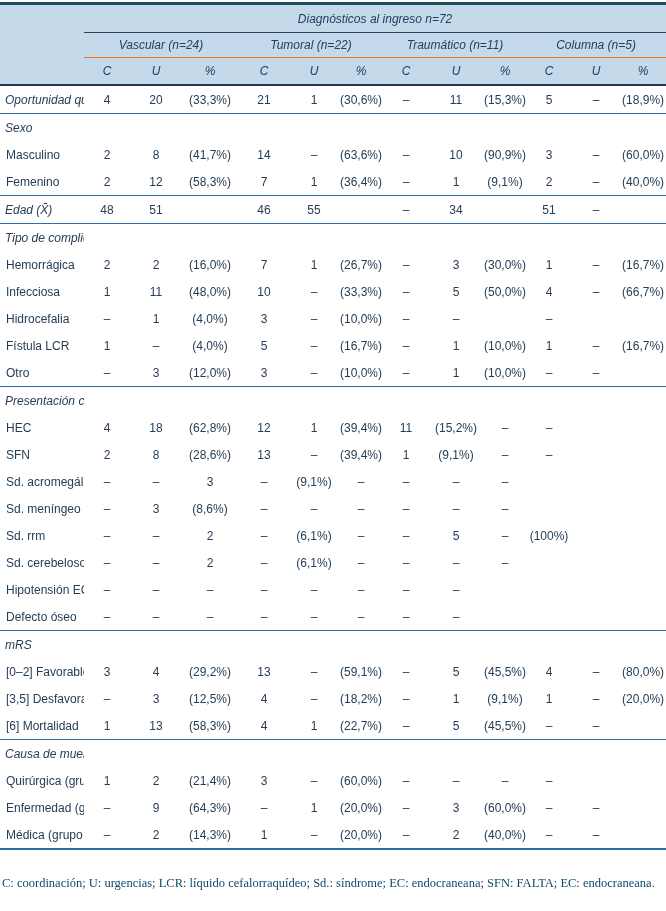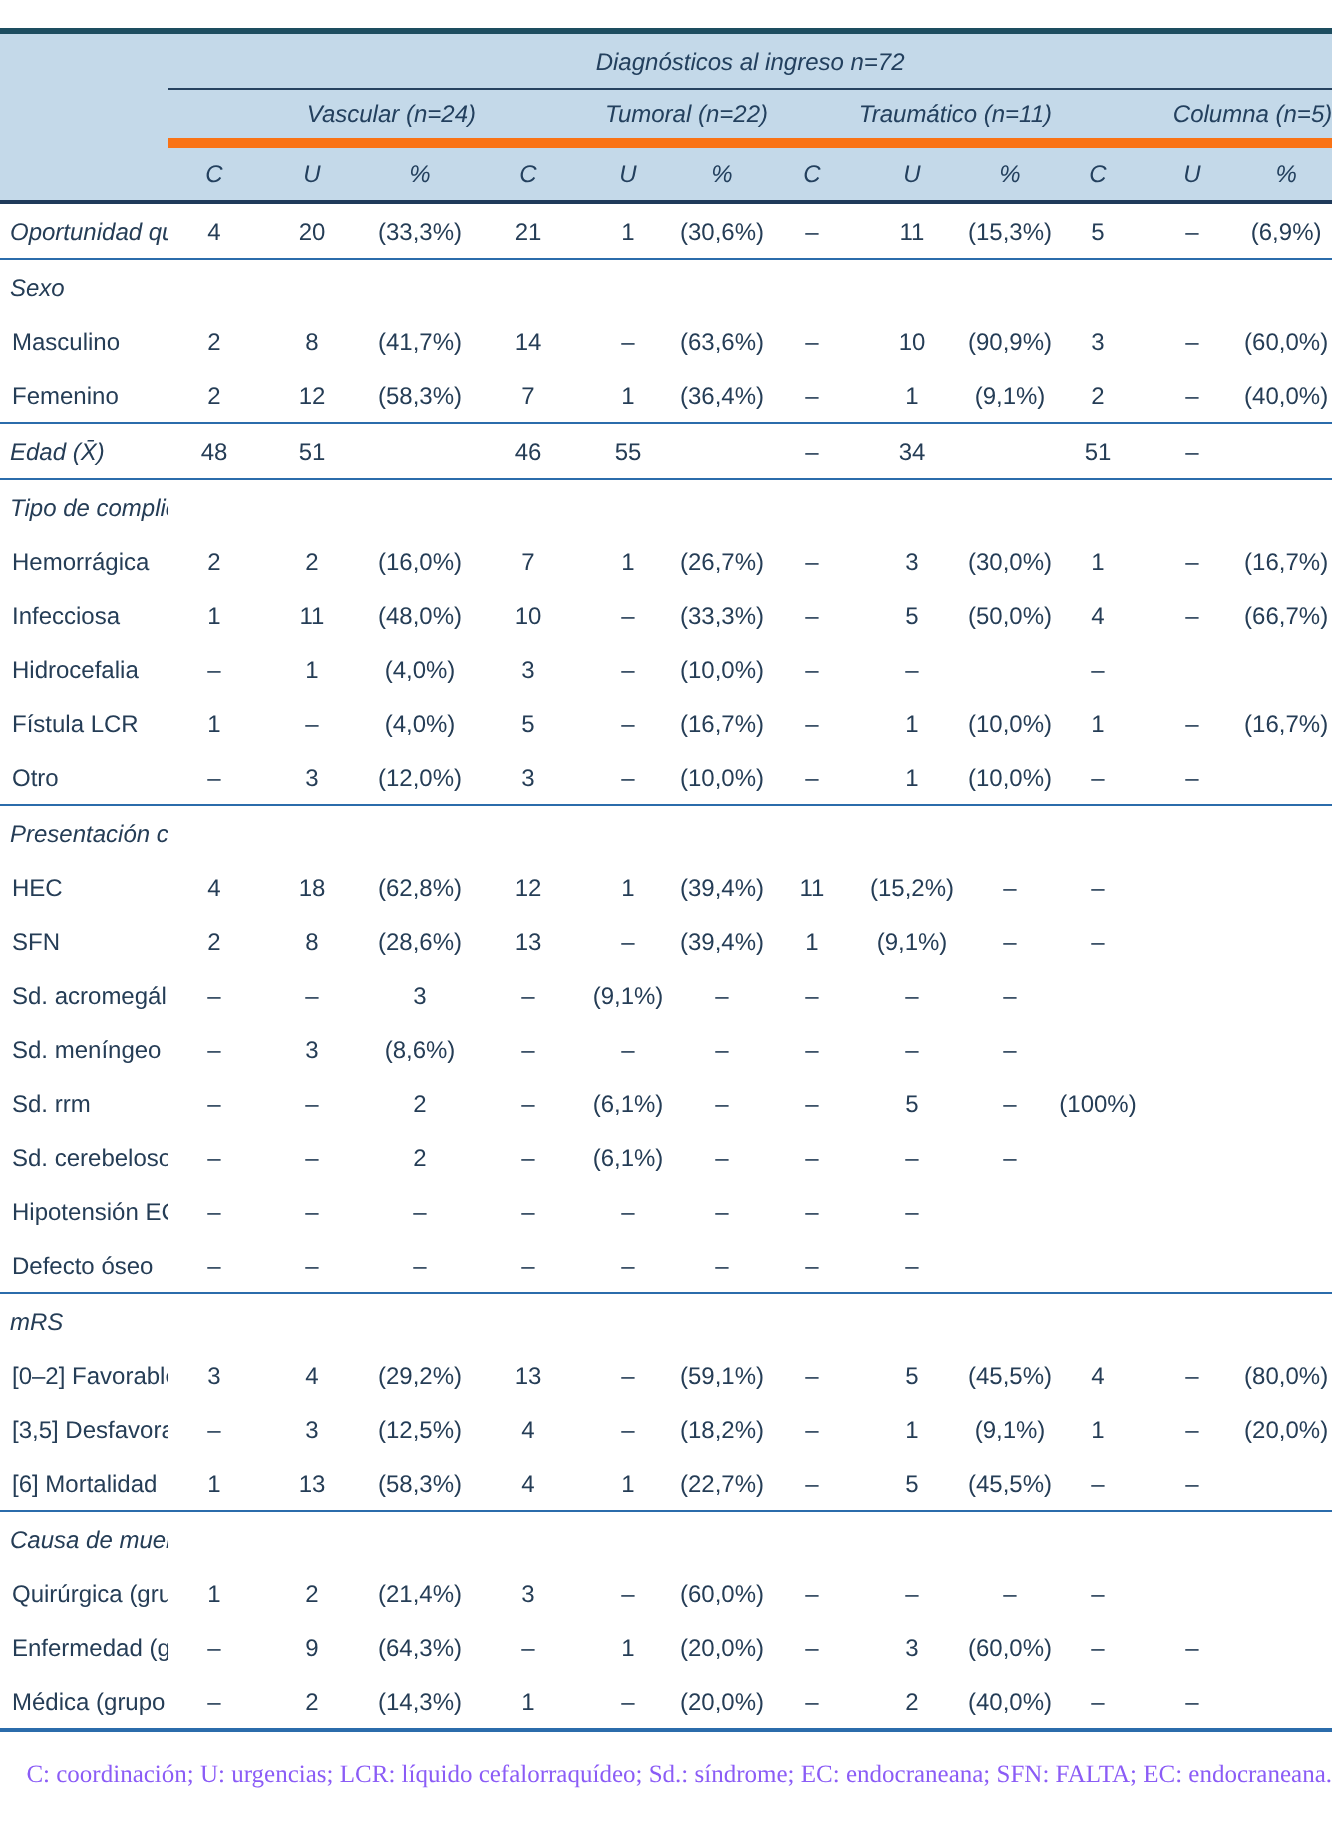--- a/index.html
+++ b/index.html
@@ -8,21 +8,21 @@
     width: 666px;
     height: 911px;
     background: #ffffff;
     overflow: hidden;
     font-family: "Liberation Sans", sans-serif;
   }
   table.diag {
     border-collapse: collapse;
     table-layout: fixed;
     width: 666px;
-    margin-top: 14px;
+    margin-top: 2px;
     border-top: 3px solid #1d4d60;
   }
   table.diag td {
     padding: 0;
     overflow: hidden;
     white-space: nowrap;
   }
   
   thead td {
     background: #c4d9e9;
@@ -31,23 +31,22 @@
     font-size: 12px;
     text-align: center;
     vertical-align: middle;
   }
   thead tr.band-title td.title-cell {
     border-bottom: 1px solid #26425f;
     padding: 7px 0 6px 0;
   }
   thead tr.band-title td.lbl { padding: 7px 0 6px 0; }
   thead tr.band-groups td.group-cell {
-    border-bottom: 5px solid #f97316;
+    border-bottom: 1px solid #f97316;
     padding: 5px 0 5px 0;
-    text-align: right;
   }
   thead tr.band-groups td.lbl { padding: 5px 0 5px 0; }
   thead tr.band-subcols td {
     padding: 6px 0 6px 0;
     border-bottom: 2px solid #1f3a5a;
   }
   
   tbody td {
     font-size: 12px;
     color: #253d56;
@@ -59,27 +58,26 @@
   tr.row-data td.lbl { padding-left: 6px; }
   tr.row-section td.lbl,
   tr.row-head-data td.lbl {
     padding-left: 5px;
     font-style: italic;
   }
   tr.sep td { border-bottom: 1px solid #2b6cab; }
   tbody tr:last-child td { border-bottom: 2px solid #2b6cab; }
   
   .footnote {
-    margin-top: 14px;
+    margin-top: 26px;
     padding-left: 2px;
     font-family: "Liberation Serif", serif;
     font-size: 12.5px;
-    color: #8b5cf6;
+    color: #0c4a6e;
     white-space: nowrap;
-    text-align: right;
   }
 </style>
 </head>
 <body>
 
 <div class="page">
 
   <table class="diag">
     <colgroup>
       <col style="width:84px">
@@ -131,21 +129,21 @@
           <td>20</td>
           <td>(33,3%)</td>
           <td>21</td>
           <td>1</td>
           <td>(30,6%)</td>
           <td>–</td>
           <td>11</td>
           <td>(15,3%)</td>
           <td>5</td>
           <td>–</td>
-          <td>(6,9%)</td>
+          <td>(18,9%)</td>
         </tr>
         <tr class="row-section">
           <td class="lbl">Sexo</td>
           <td></td>
           <td></td>
           <td></td>
           <td></td>
           <td></td>
           <td></td>
           <td></td>

